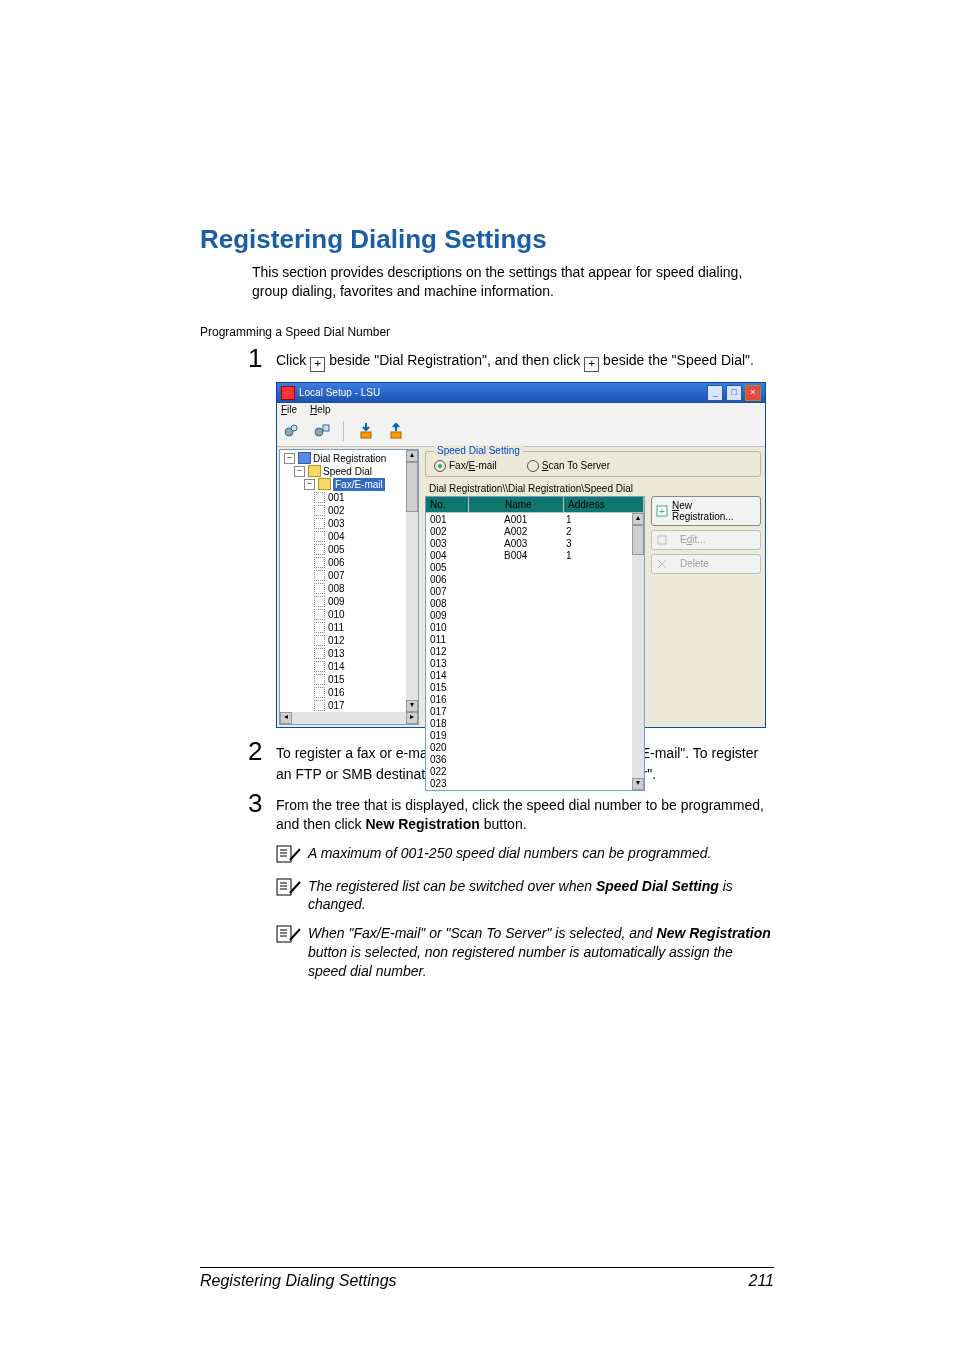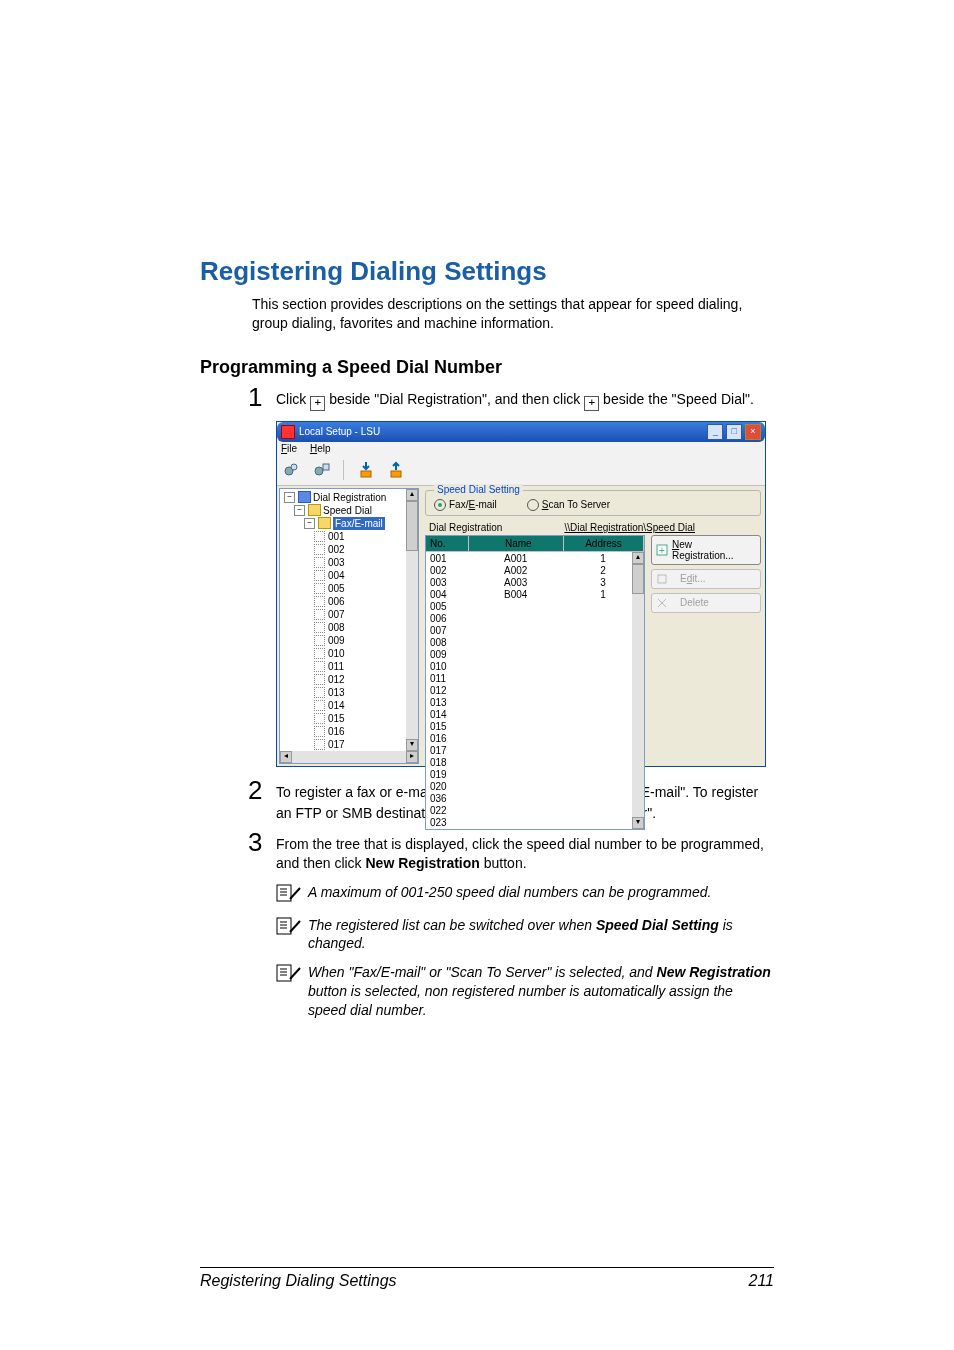--- a/index.html
+++ b/index.html
@@ -6,36 +6,36 @@
     margin: 0;
     background: #fff;
     font-family: Arial, Helvetica, sans-serif;
     color: #000;
   }
   .page {
     width: 954px;
     height: 1350px;
     position: relative;
     box-sizing: border-box;
-    padding: 116px 180px 60px 200px;
+    padding: 84px 180px 60px 200px;
   }
   .heading1 {
     color: #1a5ea5;
     font-size: 26px;
     font-weight: bold;
     margin: 140px 0 8px 0;
   }
   .intro {
     margin-left: 52px;
     font-size: 14px;
     line-height: 1.35;
   }
   .heading2 {
-    font-size: 18px;
-    font-weight: bold;
+    font-size: 12px;
+    font-weight: normal;
     margin: 24px 0 6px 0;
   }
   .step {
     display: flex;
     margin-left: 48px;
     margin-top: 4px;
     font-size: 14px;
     line-height: 1.35;
   }
   .step .num {
@@ -85,21 +85,20 @@
     font-family: Tahoma, Arial, sans-serif;
     box-sizing: border-box;
   }
   .ss-title {
     background: linear-gradient(#3a7de0,#1a4fb0);
     color: #fff;
     padding: 2px 4px;
     display: flex;
     align-items: center;
     justify-content: space-between;
-    border-radius: 6px;
   }
   .ss-title-left { display:flex; align-items:center; gap:4px;}
   .ss-sysbtn {
     display: inline-block; width: 14px; height: 14px;
     background: #d8e4f8; border:1px solid #2a5aa5; color:#2a5aa5;
     text-align:center; line-height:12px; font-size:9px;
   }
   .ss-close { background:#e04b3c; color:#fff; border-color:#a82;}
   .ss-menu { background:#f2f2f2; padding:1px 4px; }
   .ss-menu span { margin-right:10px; }
@@ -123,26 +122,26 @@
   .sds-group {
     border:1px solid #b6b6b6; border-radius:3px; padding:6px 8px 4px 8px; margin:2px;
     background:#ece9d8; position:relative;
   }
   .sds-group-title { position:absolute; top:-7px; left:8px; background:#ece9d8; padding:0 3px; color:#0046d5;}
   .radio-row { display:flex; gap:30px; margin-top:2px;}
   .radio-row label { display:flex; align-items:center; gap:3px;}
   .radio-dot { width:10px; height:10px; border:1px solid #555; border-radius:50%; display:inline-flex; align-items:center; justify-content:center;}
   .radio-dot .inner { width:4px; height:4px; background:#2a6; border-radius:50%;}
   .dr-label { padding:4px 6px 2px 6px;}
-  .dr-path { text-align:center; flex:1;text-decoration:underline;}
+  .dr-path { text-align:left; flex:1;}
   .list-wrap { flex:1; display:flex; margin:0 2px 2px 2px;}
   .list-pane { flex:1; background:#fff; border:1px solid #7a9cc5; overflow:hidden; position:relative;}
   .list-head { display:flex; background:#0f766e; border-bottom:1px solid #c0c0c0;}
   .list-head div { padding:2px 4px; border-right:1px solid #c0c0c0;}
-  .col-no { width:34px;} .col-name{ width:54px;margin-left:32px;} .col-addr{ flex:1;text-align:center;}
+  .col-no { width:34px;} .col-name{ width:54px;margin-left:32px;} .col-addr{ flex:1;}
   .list-rows { font-size:10px; padding-top:1px; overflow:hidden;}
   .list-row { display:flex; padding:0 0; line-height:12px;}
   .list-row div { padding:0 4px;}
   .list-scroll-v { position:absolute; right:0; top:16px; bottom:0; width:12px; background:#e3e3e3;}
   .btn-col { width:110px; display:flex; flex-direction:column; gap:4px; padding-left:6px;}
   .w-btn {
     background:#f2f2f2; border:1px solid #888; border-radius:3px;
     padding:3px 4px; font-size:10px; display:flex; align-items:center; gap:4px;
   }
   .w-btn.disabled { color:#a0a0a0; border-color:#c0c0c0;gap:12px;}

